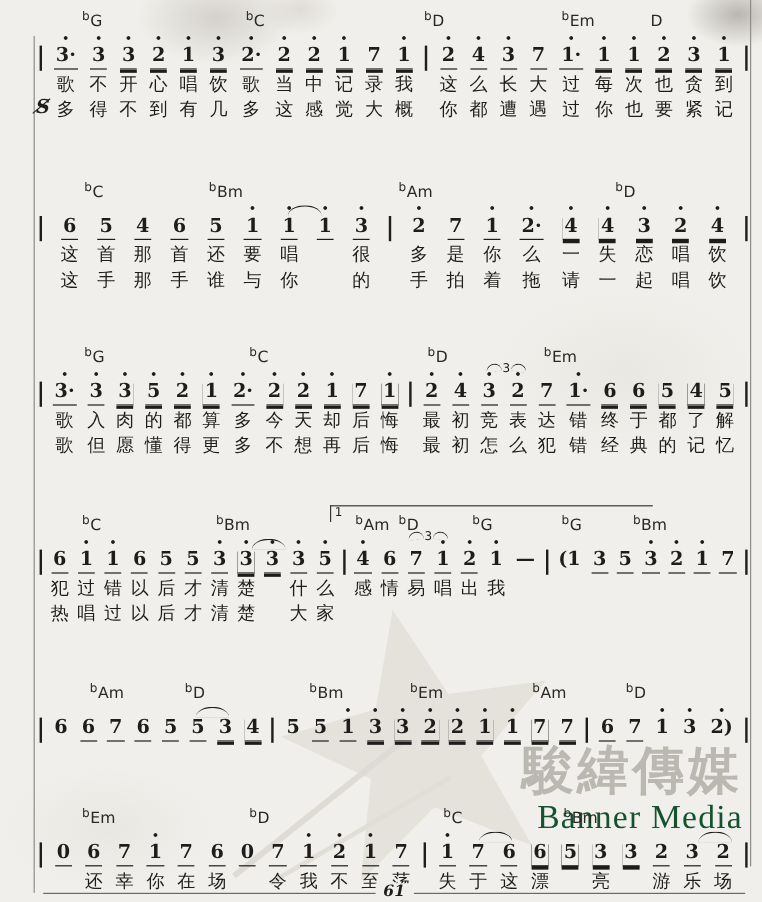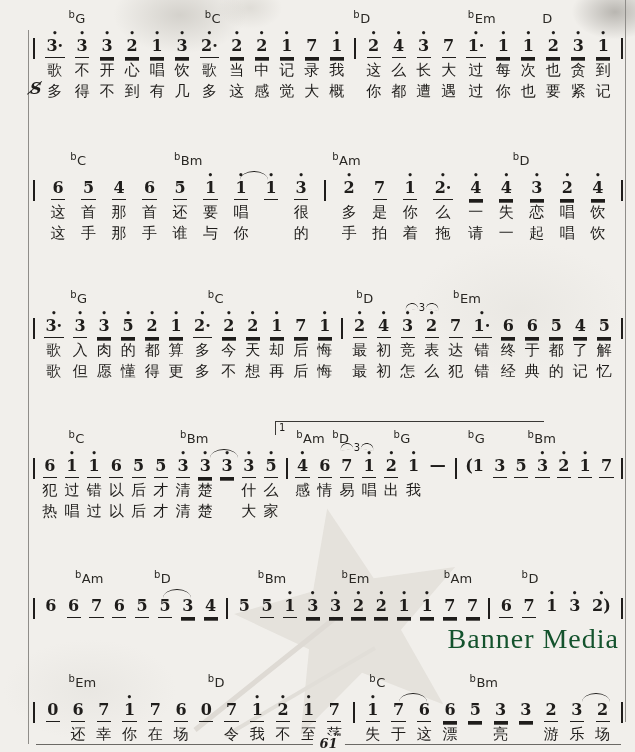--- a/index.html
+++ b/index.html
@@ -75,20 +75,21 @@
 
   <svg class="star-wm" viewBox="0 0 330 240" aria-hidden="true">
     <g transform="rotate(-12 165 118)">
       <path d="M165,8 L196,86 L278,92 L212,142 L238,224 L165,176 L92,224 L118,142 L52,92 L134,86 Z" fill="#e4e1db"></path>
     </g>
     <path d="M10,232 L150,120" stroke="#dcd8d2" stroke-width="5" fill="none"></path>
     <path d="M40,238 L190,150" stroke="#e0ddd7" stroke-width="4" fill="none"></path>
   </svg>
 
   <div class="wm">
+    <div class="wm-cn">駿緯傳媒</div>
     <div class="wm-en">Banner Media</div>
   </div>
 
   <div class="edge-left"></div>
   <div class="edge-right"></div>
 
   <div class="systems" id="systems">
       <div class="system">
         <div class="chords">
           <span class="chord" style="left: 6%;"><sup class="flat">b</sup>G</span>

